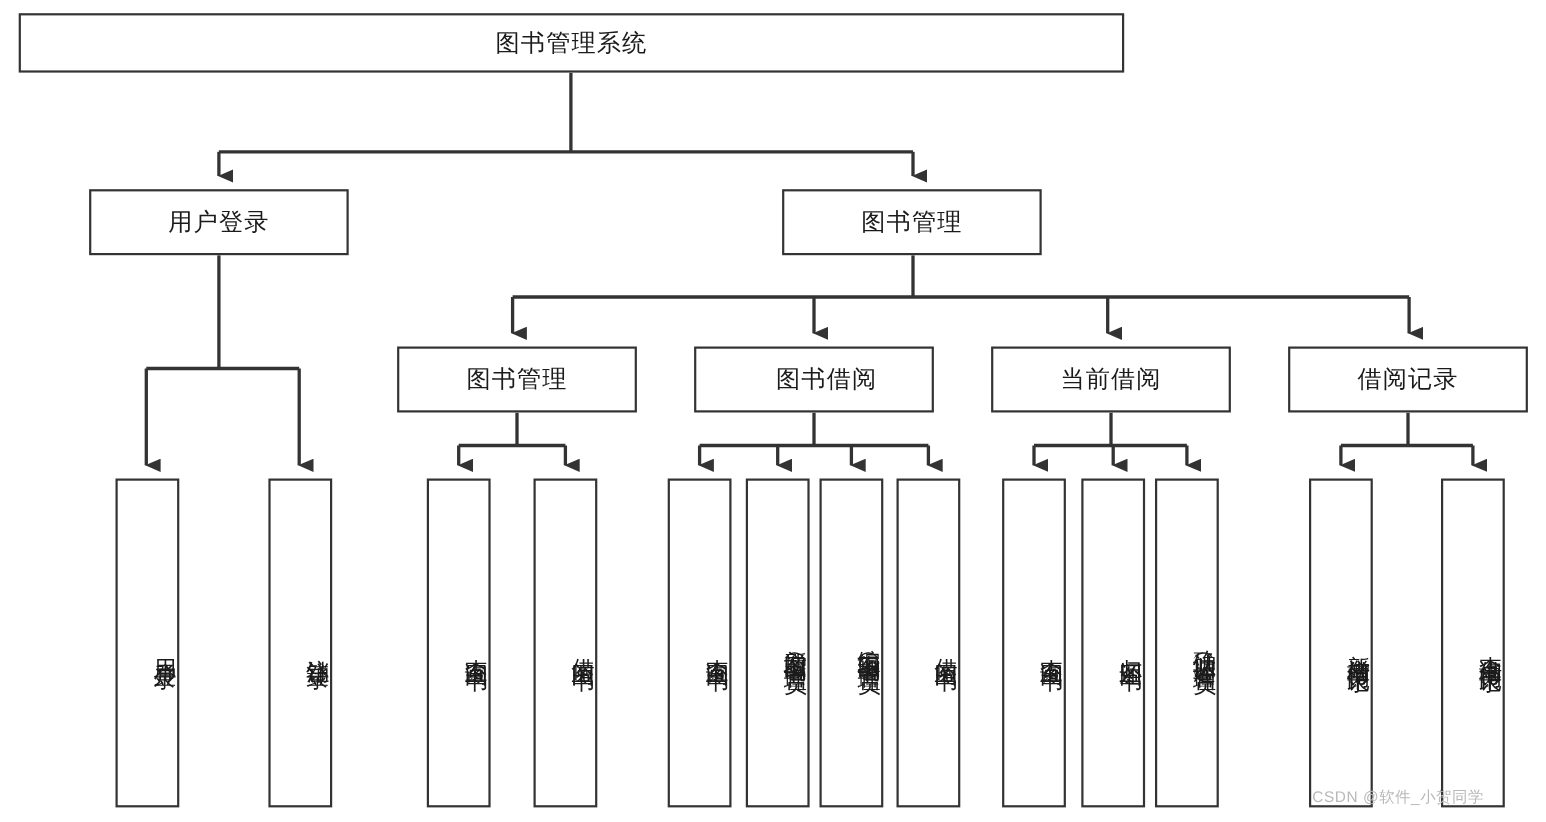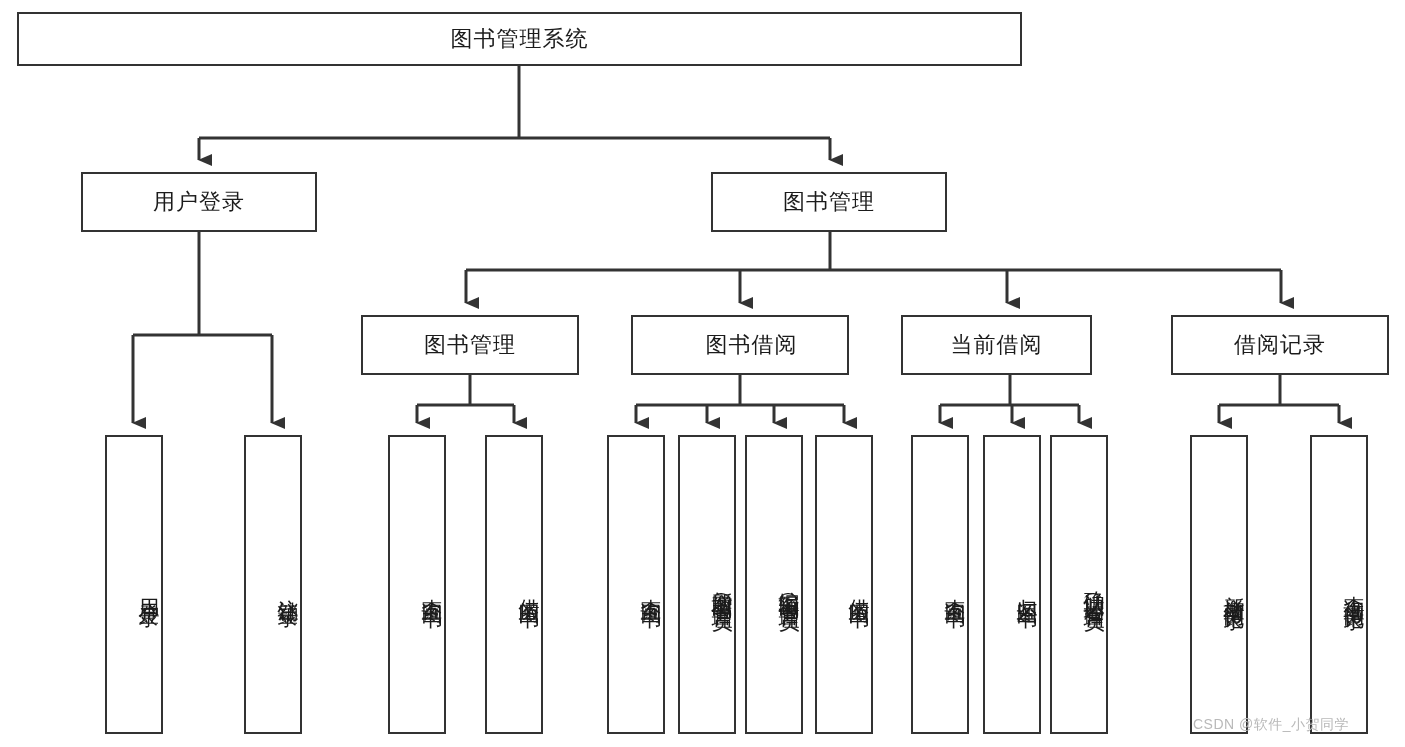--- a/index.html
+++ b/index.html
@@ -132,21 +132,21 @@
   <div class="node horiz" style="left:711px; top:172px; width:236px; height:60px;">
     <span class="lbl">图书管理</span>
   </div>
 
   <div class="node horiz" style="left:361px; top:315px; width:218px; height:60px;">
     <span class="lbl">图书管理</span>
   </div>
   <div class="node horiz" style="left:631px; top:315px; width:218px; height:60px;padding-left:23px;">
     <span class="lbl">图书借阅</span>
   </div>
-  <div class="node horiz" style="left:901px; top:315px; width:191px; height:60px;">
+  <div class="node horiz" style="left:901px; top:315px; width:218px; height:60px;">
     <span class="lbl">当前借阅</span>
   </div>
   <div class="node horiz" style="left:1171px; top:315px; width:218px; height:60px;">
     <span class="lbl">借阅记录</span>
   </div>
 
   <div class="node vert" style="left:105px; top:435px; width:58px; height:299px;">
     <span class="lbl">用户登录</span>
   </div>
   <div class="node vert" style="left:244px; top:435px; width:58px; height:299px;">

